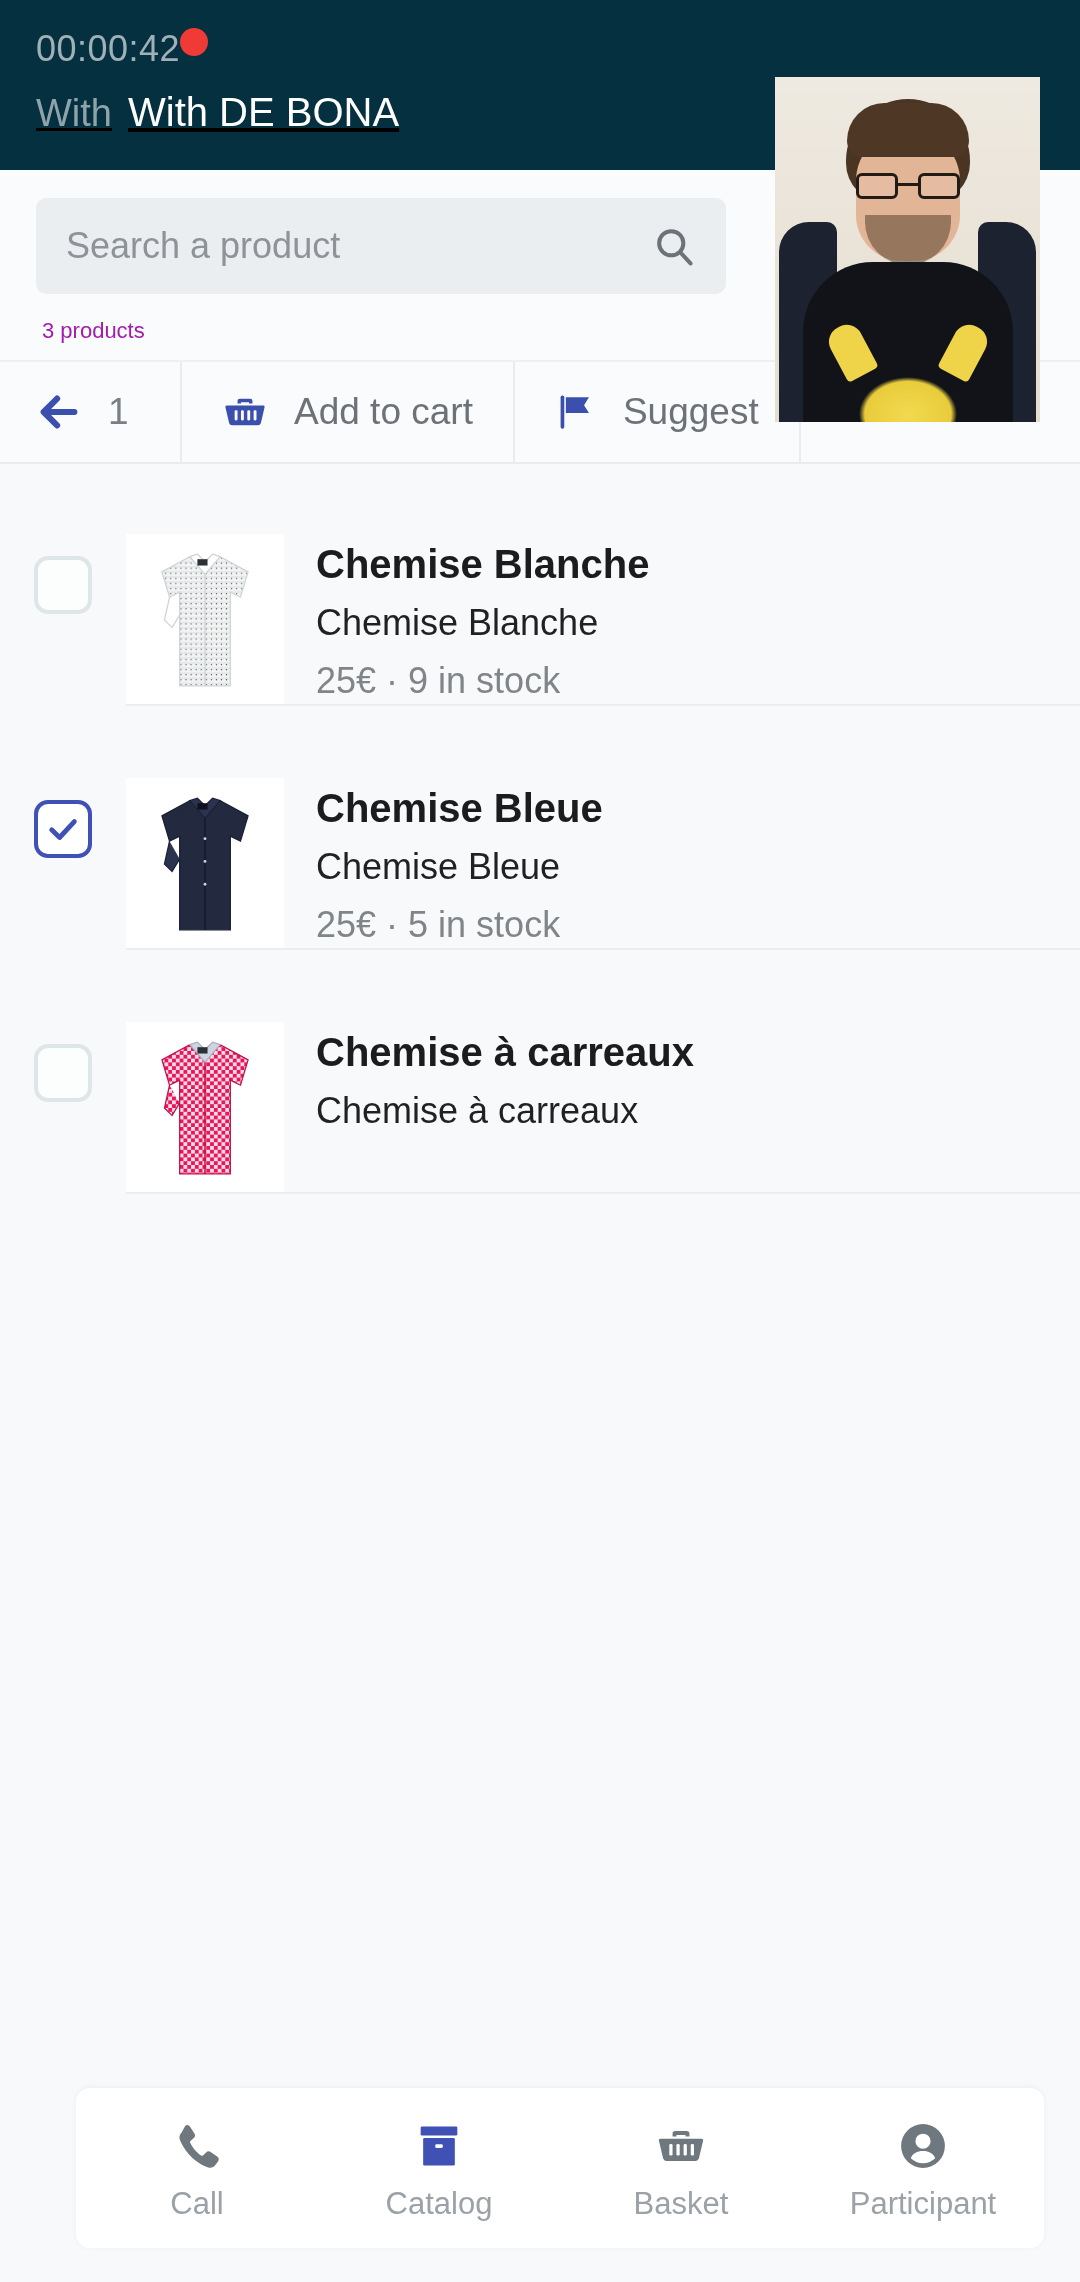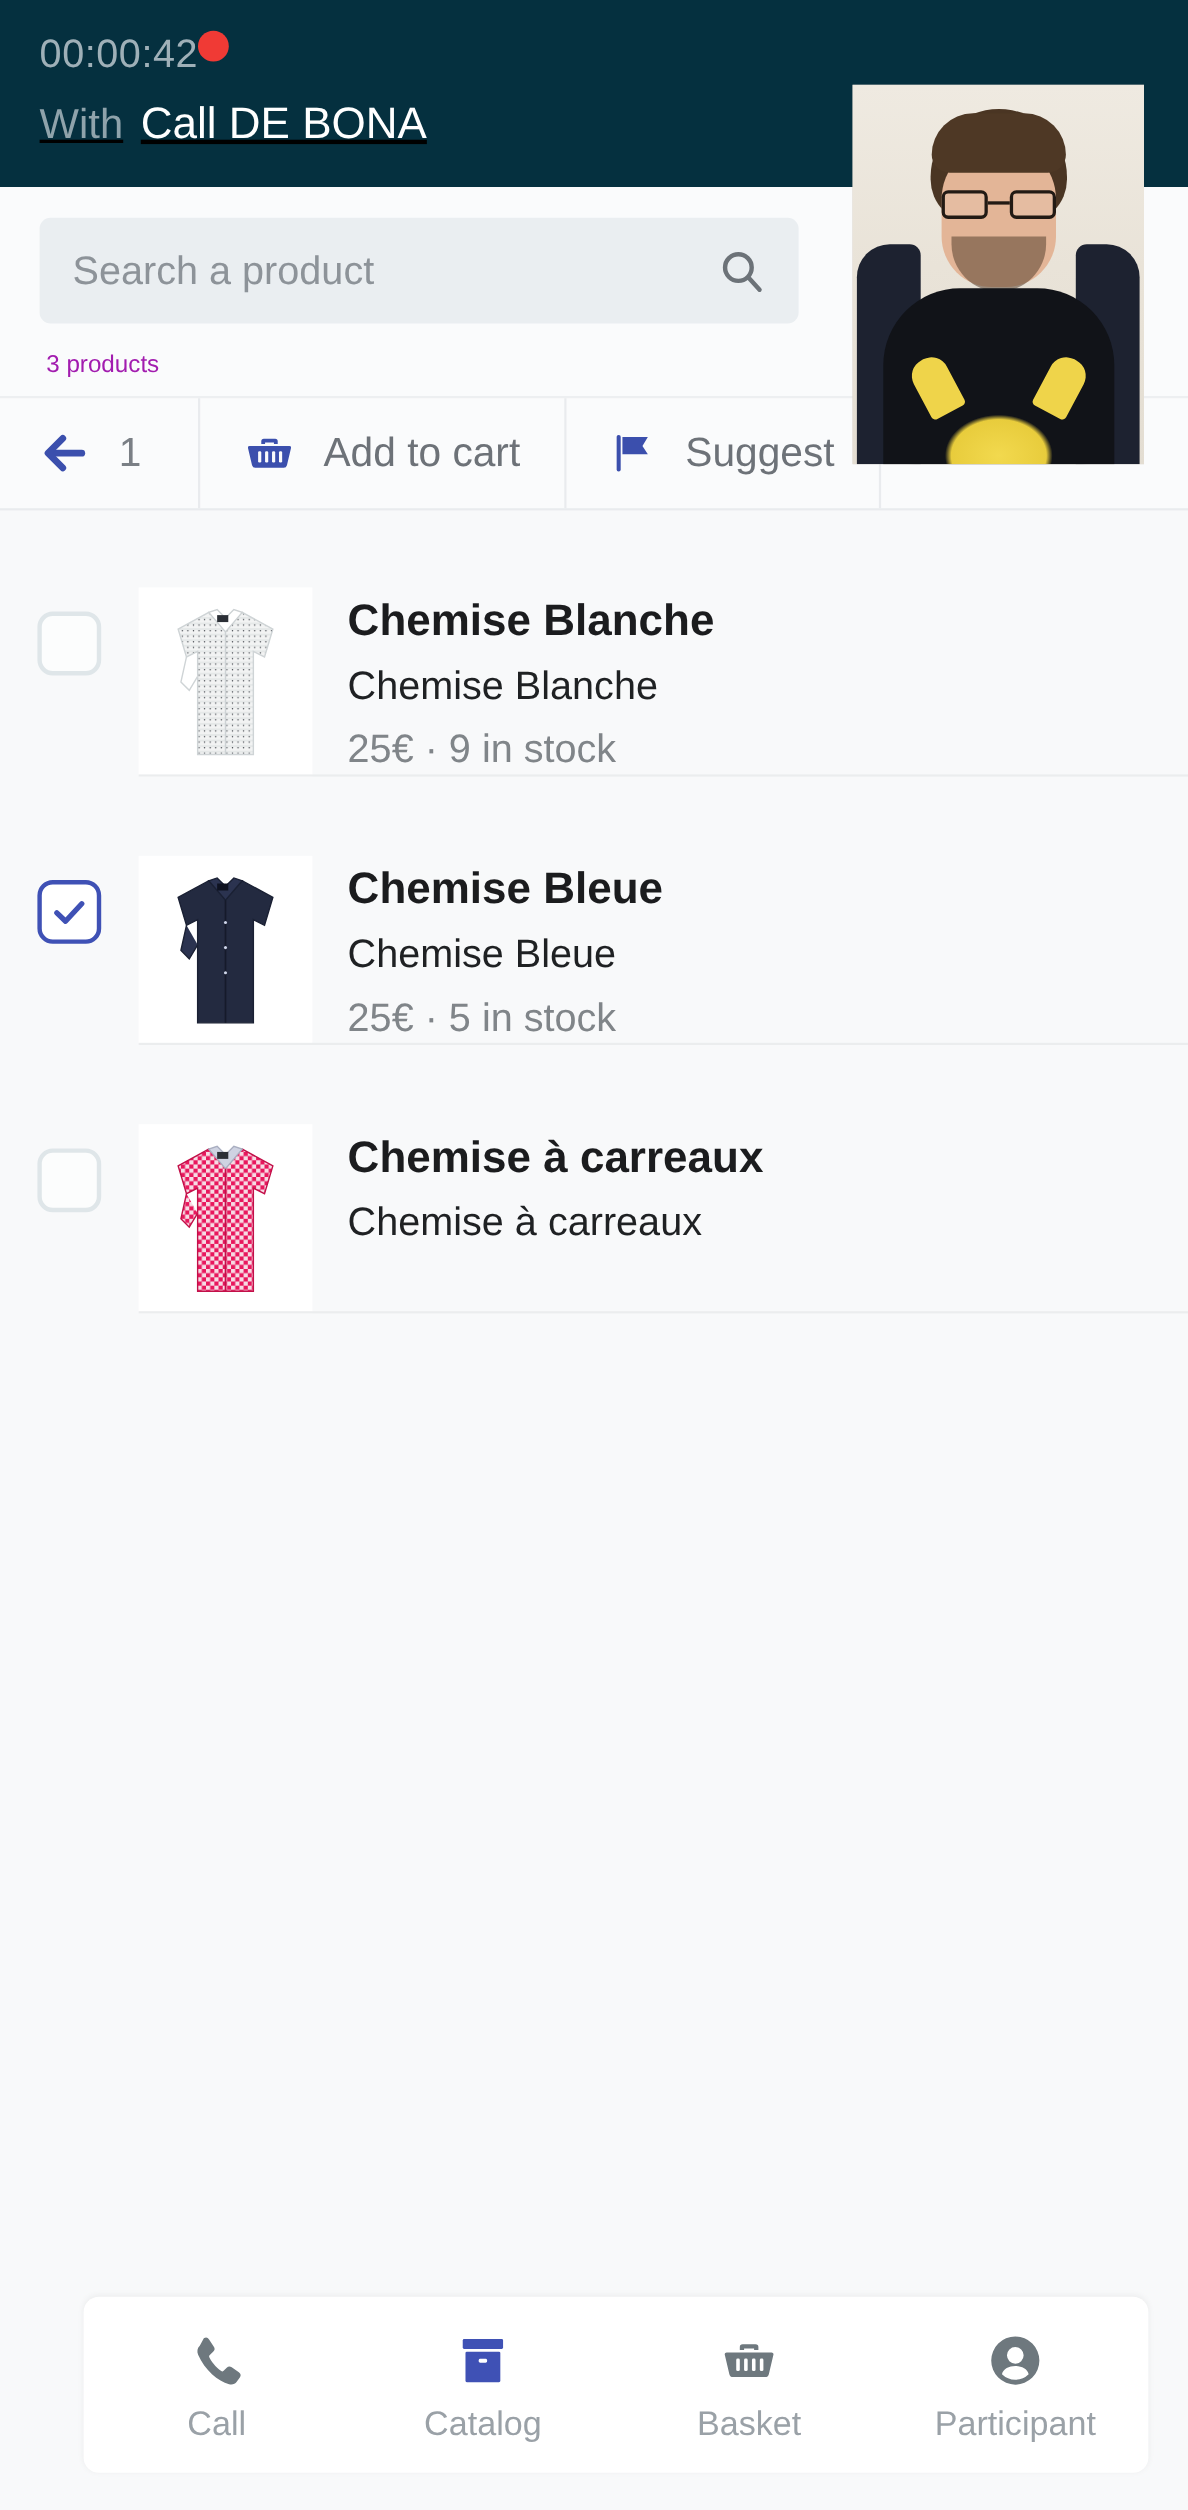--- a/index.html
+++ b/index.html
@@ -180,21 +180,21 @@
 
 <div class="screen">
 
   <div class="header">
     <div class="timer-row">
       <span class="timer-text">00:00:42</span>
       <span class="rec-dot"></span>
     </div>
     <div class="with-row">
       <span class="with-label">With</span>
-      <span class="with-name">Call DE BONA</span>
+      <span class="with-name">With DE BONA</span>
     </div>
   </div>
 
   <div class="video-pip">
     <div class="bg"></div>
     <div class="chairL"></div>
     <div class="chairR"></div>
     <div class="hair"></div>
     <div class="face"></div>
     <div class="hairfront"></div>

